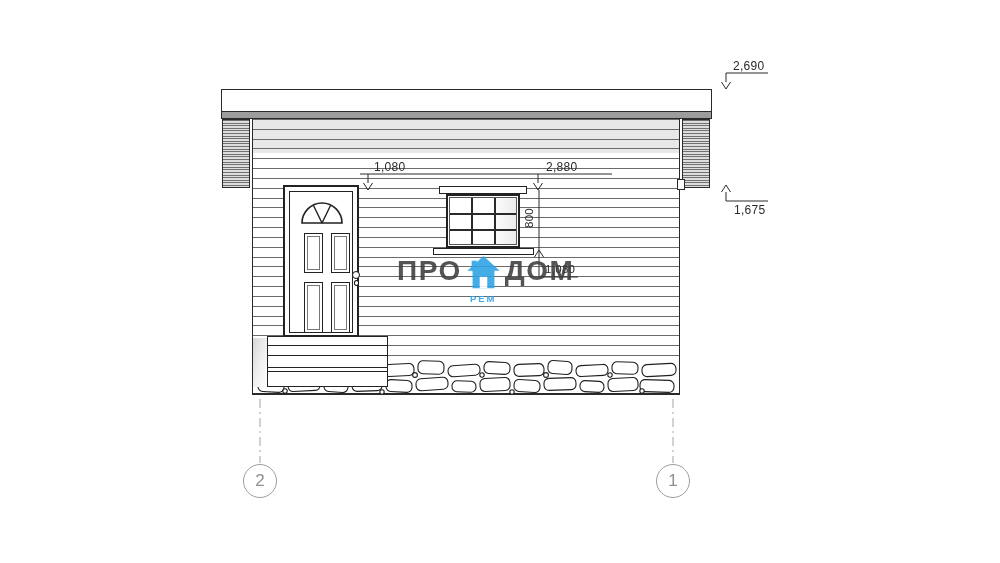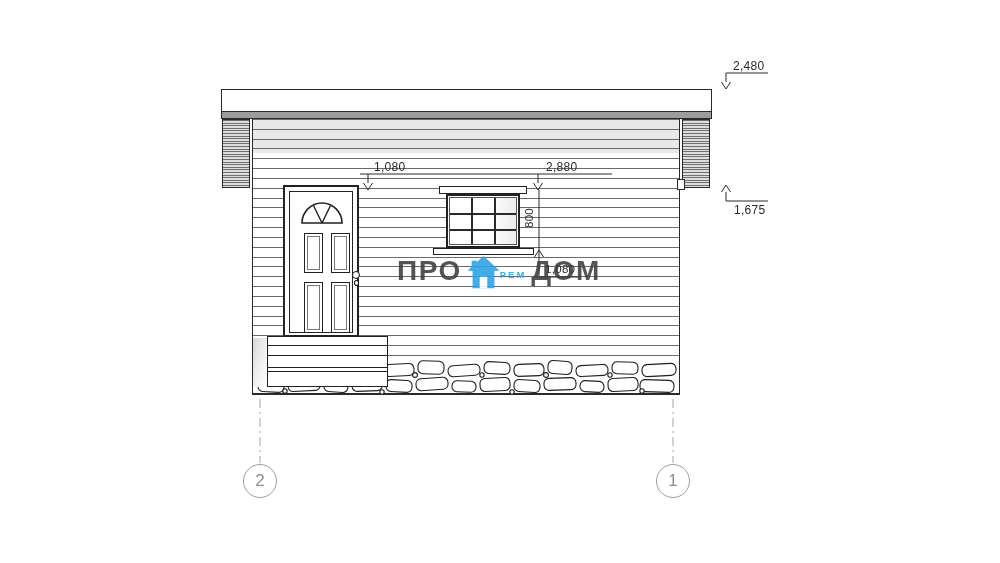--- a/index.html
+++ b/index.html
@@ -60,21 +60,21 @@
   
   .anno-svg{left:0;top:0;z-index:25;pointer-events:none;}
   .dim-text{position:absolute;font-size:12px;color:#2a2a2a;z-index:30;white-space:nowrap;letter-spacing:0.3px;}
   .dim-800{left:514px;top:212px;width:30px;text-align:center;font-size:11.5px;transform:rotate(-90deg);}
   .axis-circle{position:absolute;width:34px;height:34px;border:1.6px solid #9e9e9e;border-radius:50%;
     display:flex;align-items:center;justify-content:center;font-size:17px;color:#8f8f8f;background:#fff;box-sizing:border-box;z-index:20;}
 
   
   .watermark{left:397px;top:260px;display:flex;align-items:flex-start;gap:5px;z-index:50;opacity:0.88;}
   .wm-word{font-size:28px;line-height:0.78;font-weight:700;letter-spacing:1.5px;color:#3d3d3d;}
-  .wm-mid{display:flex;align-items:center;margin-top:-5px;}
+  .wm-mid{display:flex;flex-direction:column;align-items:center;margin-top:-5px;}
   .wm-sub{font-size:9.5px;font-weight:700;letter-spacing:2px;color:#2ba1e3;margin-top:0px;}
 </style>
 </head>
 <body>
 
 <div id="canvas">
 
   <div class="abs fascia"></div>
   <div class="abs fascia-strip"></div>
 
@@ -194,21 +194,21 @@
     <g fill="none" stroke="#b5b5b5" stroke-width="1.2" stroke-dasharray="9 4 2 4">
       <path d="M260 399 V463"></path>
       <path d="M673 399 V463"></path>
     </g>
   </svg>
 
   <div class="dim-text" style="left:374px;top:160px">1,080</div>
   <div class="dim-text" style="left:546px;top:160px">2,880</div>
   <div class="dim-text dim-800">800</div>
   <div class="dim-text" style="left:545px;top:263px;font-size:11.5px">1,080</div>
-  <div class="dim-text" style="left:733px;top:59px">2,480</div>
+  <div class="dim-text" style="left:733px;top:59px">2,690</div>
   <div class="dim-text" style="left:734px;top:203px">1,675</div>
 
   <div class="axis-circle" style="left:243px;top:464px">
     <span>2</span>
   </div>
   <div class="axis-circle" style="left:656px;top:464px">
     <span>1</span>
   </div>
 
   <div class="abs watermark">

